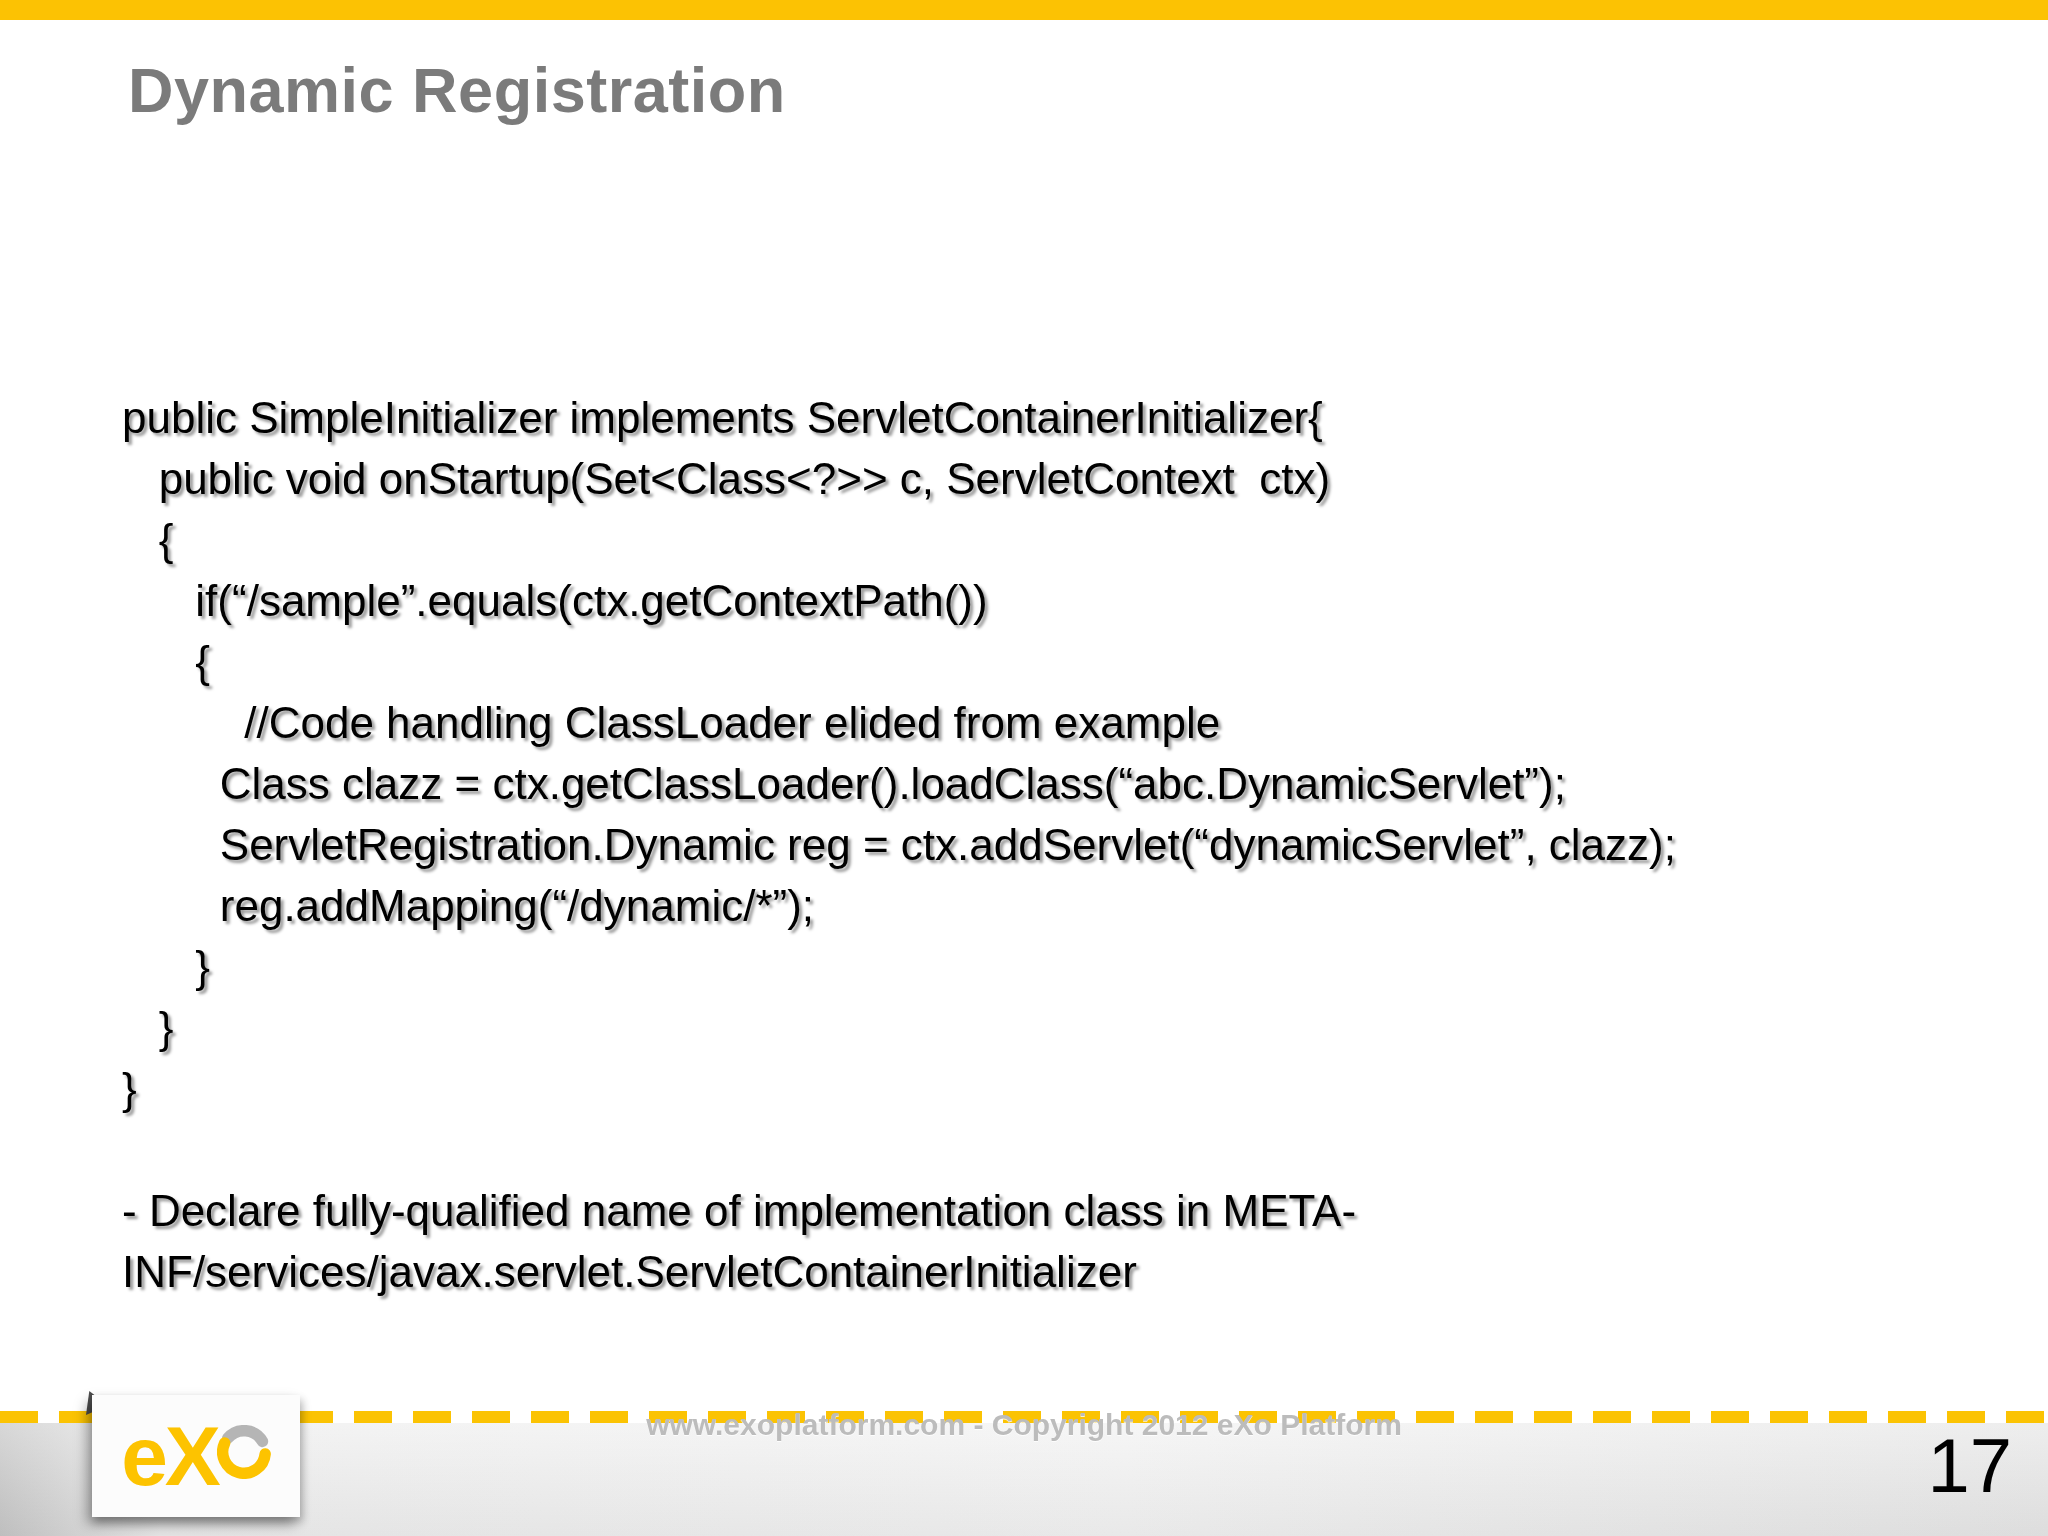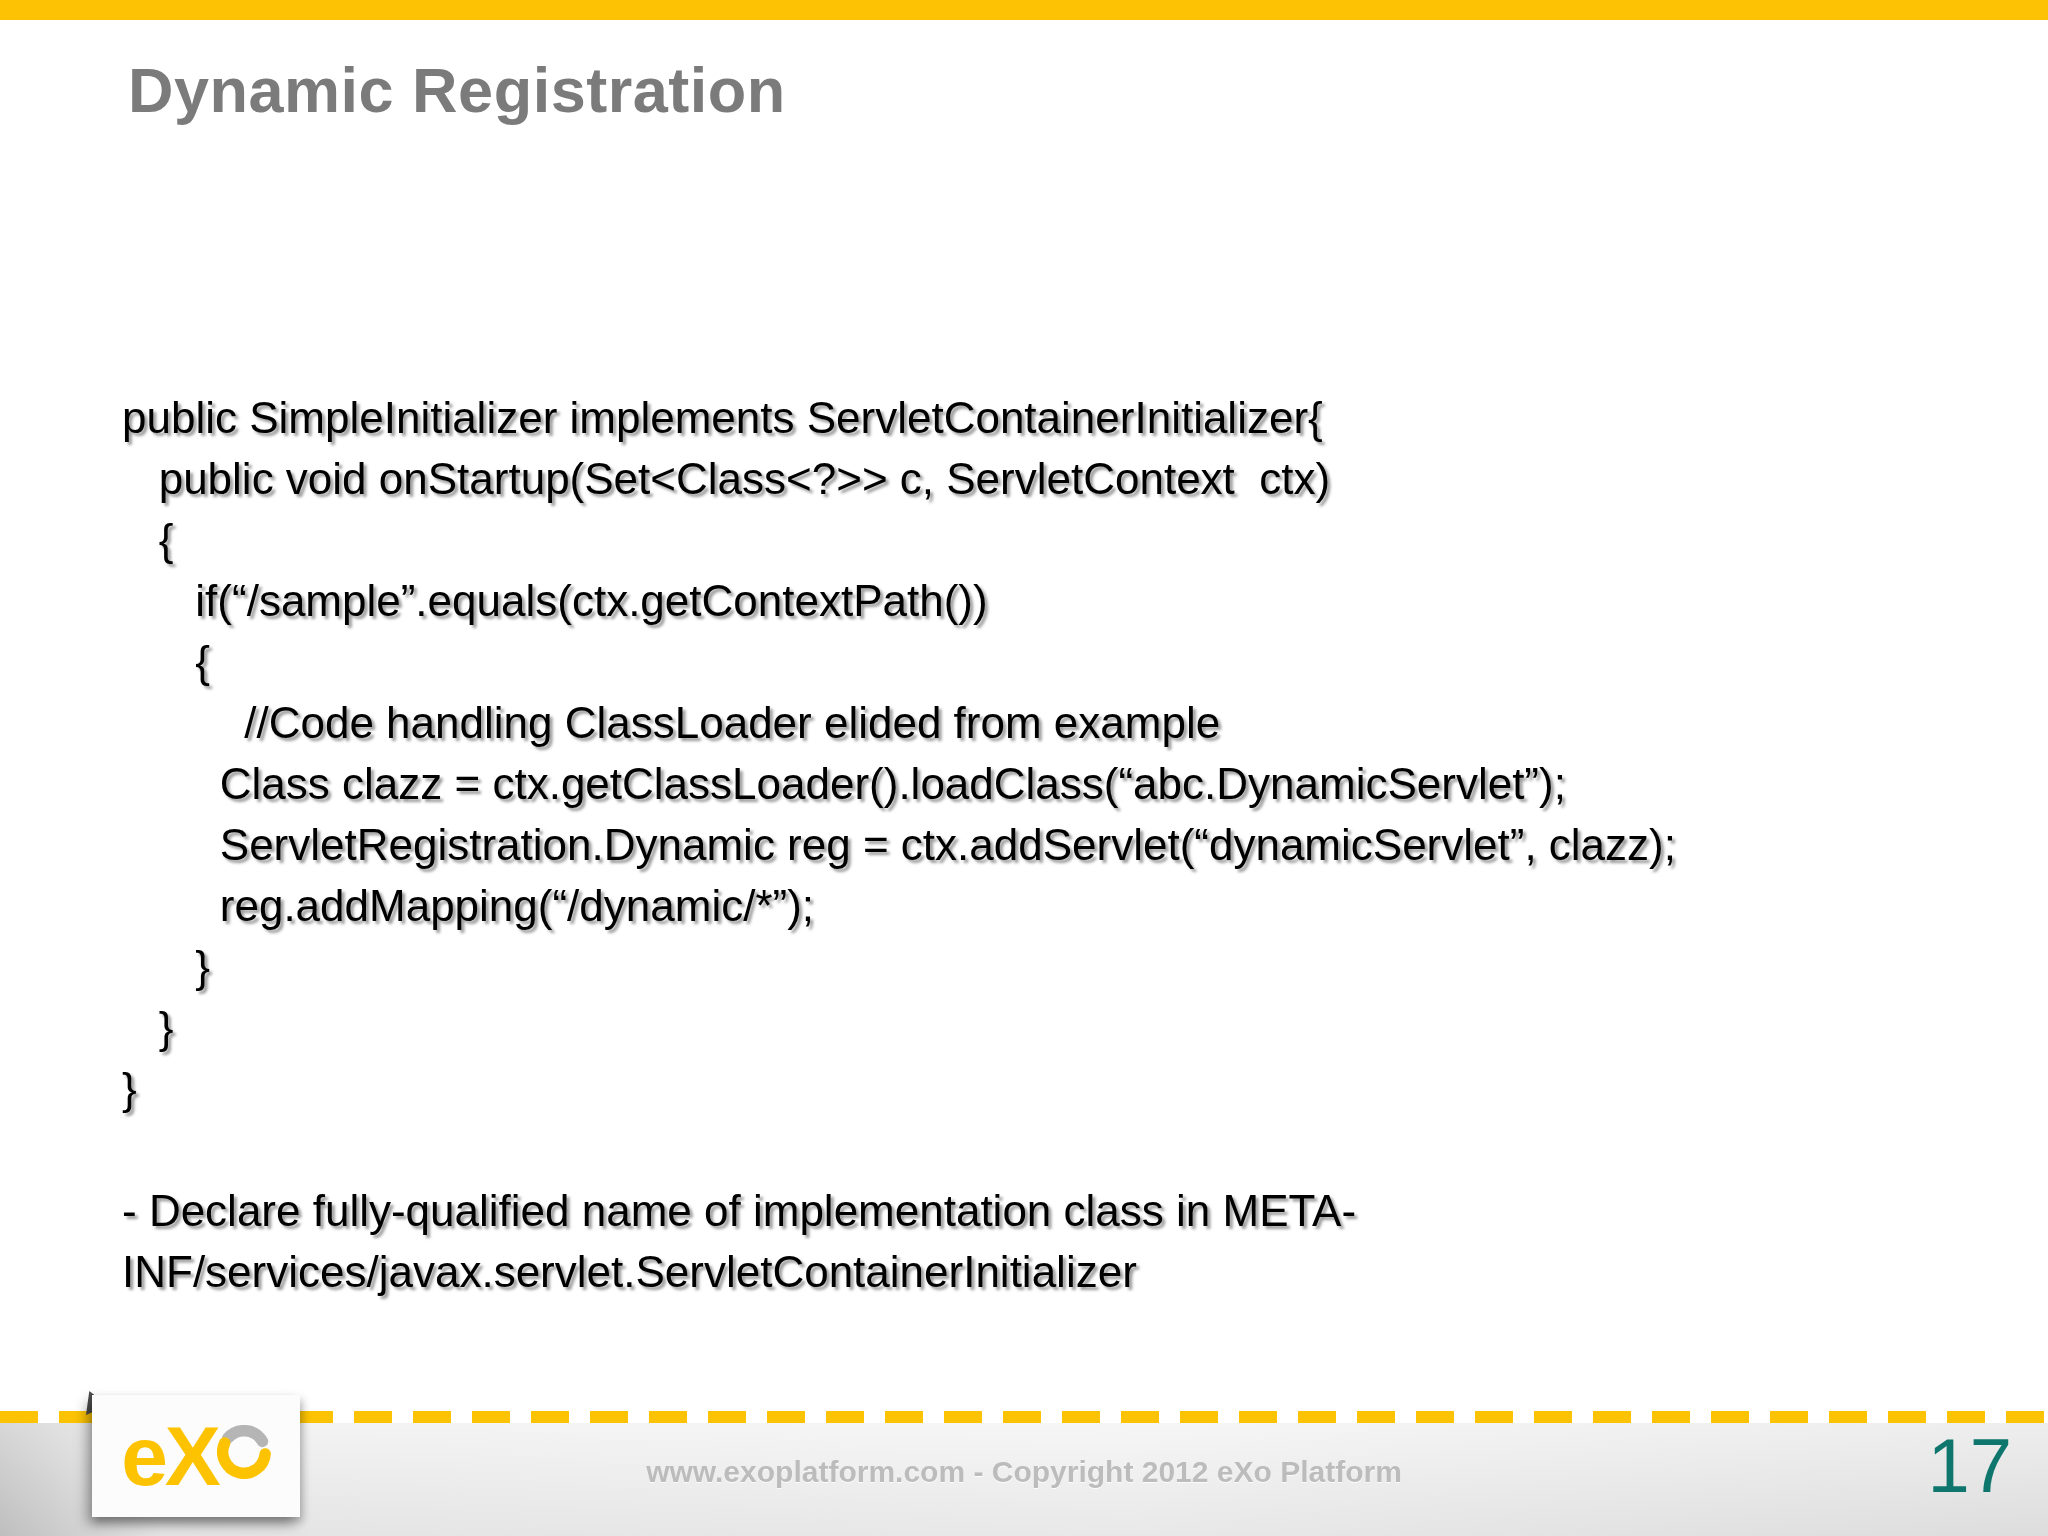--- a/index.html
+++ b/index.html
@@ -46,27 +46,27 @@
     box-shadow:-5px 7px 12px rgba(0,0,0,0.35), 3px 5px 8px rgba(0,0,0,0.22);
     display:flex; align-items:flex-end; justify-content:center;
     padding-bottom:22px; box-sizing:border-box;
   }
   .lg-letter {
     font-size:84px; font-weight:bold; color:#FDC300;
     line-height:0.9; letter-spacing:-3px;
   }
   .lg-o { width:54px; height:54px; margin:0 0 16px -1px; }
   .copyright {
-    position:absolute; top:1455px; left:0; width:100%; z-index:1;
+    position:absolute; top:1408px; left:0; width:100%; z-index:1;
     text-align:center; font-size:30px; font-weight:bold; color:#bcbcbc;
     text-shadow:0 1px 0 rgba(255,255,255,0.8);
   }
   .pagenum {
     position:absolute; top:1424px; right:36px; z-index:1;
-    font-size:76px; font-weight:400; color:#0f766e; line-height:1.1;margin-left:12px;
+    font-size:76px; font-weight:400; color:#000000; line-height:1.1;margin-left:12px;
   }
 </style>
 </head>
 <body>
 
 <div class="slide">
 
   <div class="topbar"></div>
 
   <h1 class="title">Dynamic Registration</h1>

